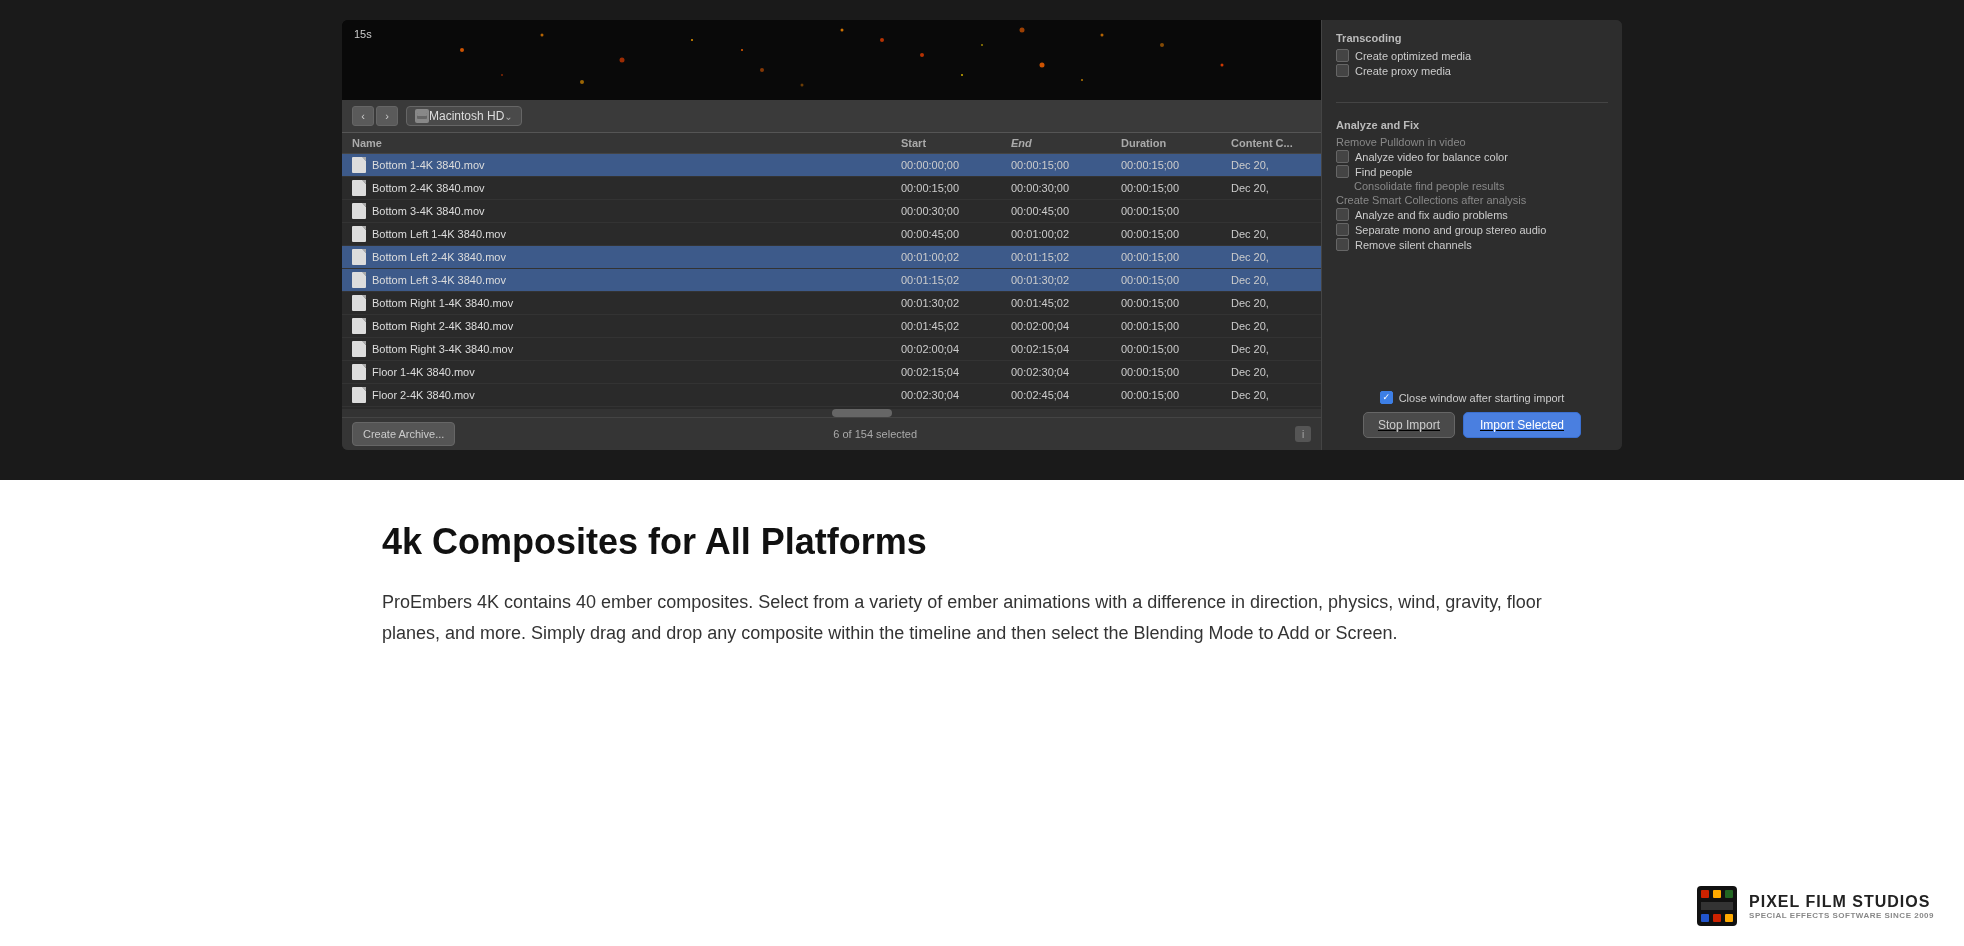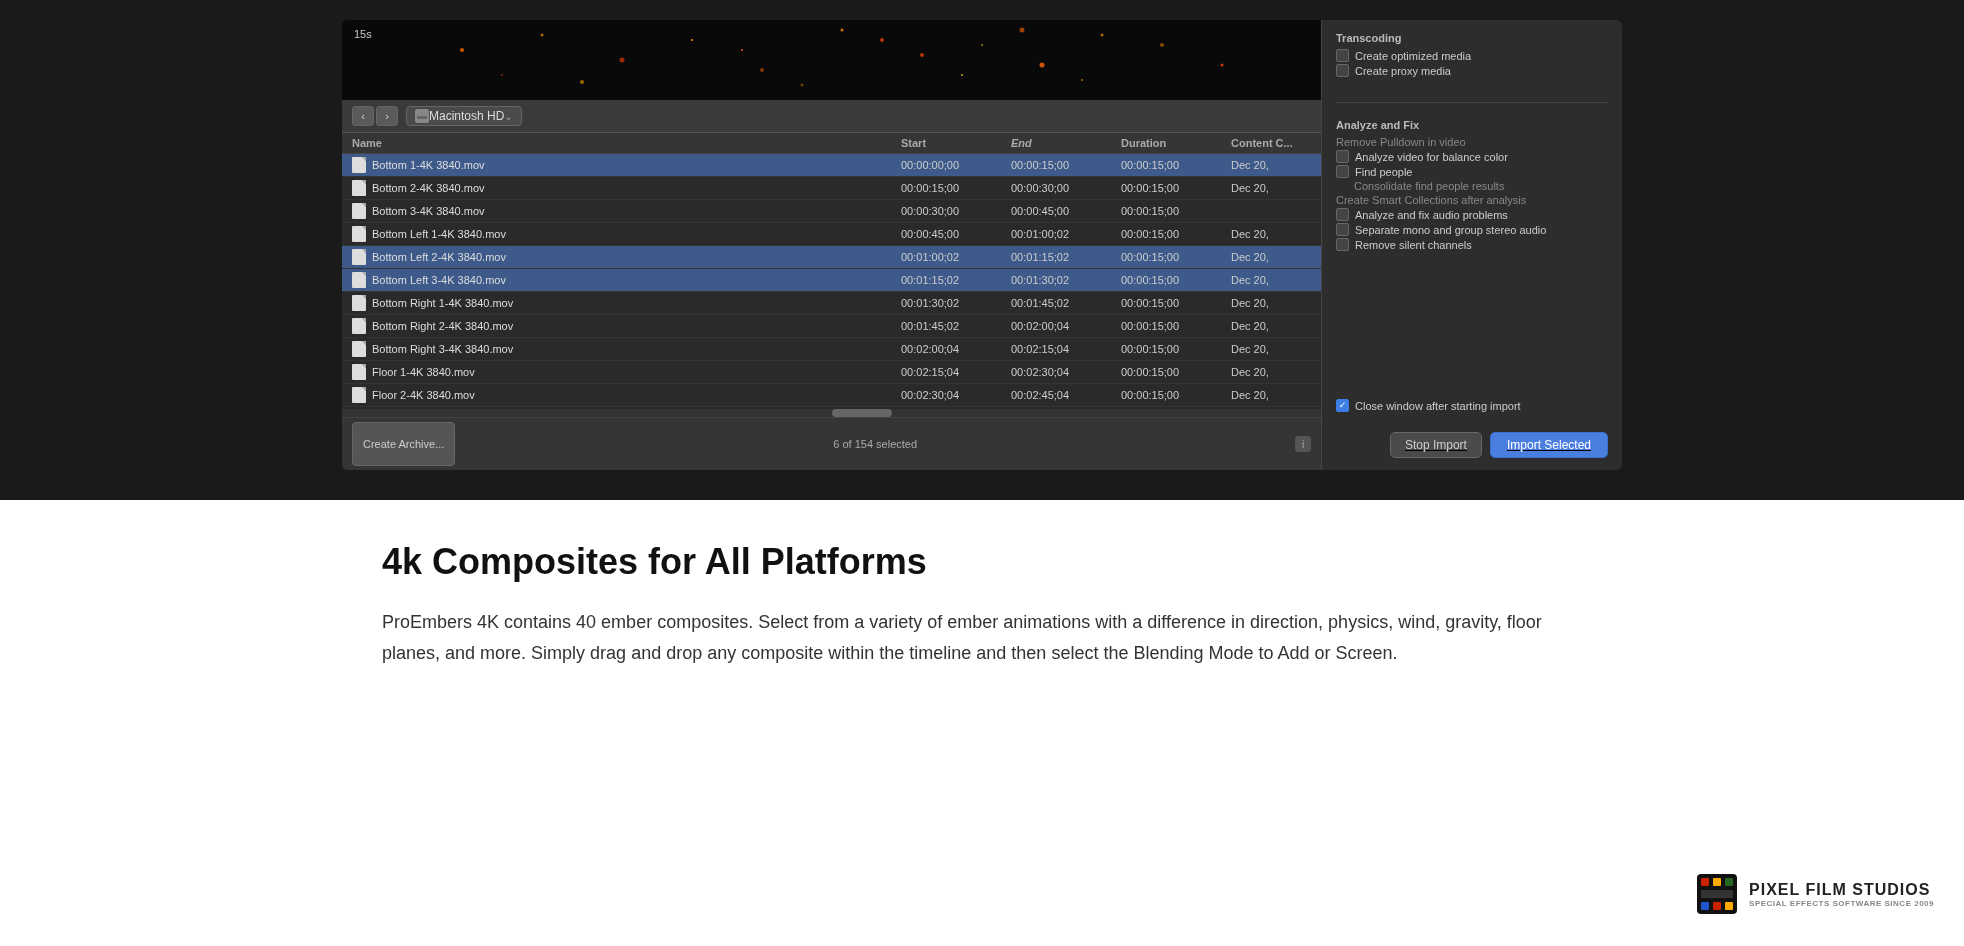--- a/index.html
+++ b/index.html
@@ -210,21 +210,21 @@
       background: #353535;
       border-top: 1px solid #444;
     }
 
     .create-archive-btn {
       background: #555;
       border: 1px solid #666;
       border-radius: 4px;
       color: #ccc;
       font-size: 11px;
-      padding: 15px 10px;
+      padding: 5px 10px;
       cursor: pointer;
     }
 
     .selection-count {
       color: #aaa;
       font-size: 11px;
     }
 
     .status-icon {
       width: 16px;
@@ -309,21 +309,22 @@
       margin: 8px 0;
     }
 
     .settings-spacer {
       flex: 1;
     }
 
     .bottom-actions {
       display: flex;
       flex-direction: column;
-      gap: 20px;
+      gap: 8px;
+      align-items: center;
     }
 
     .close-window-row {
       display: flex;
       align-items: center;
       gap: 6px;
     }
 
     .action-buttons {
       display: flex;
@@ -372,21 +373,21 @@
     .section-body {
       font-size: 18px;
       color: #333;
       line-height: 1.7;
       max-width: 1200px;
     }
 
     
     .pfs-logo {
       position: fixed;
-      bottom: 30px;
+      bottom: 18px;
       right: 30px;
       display: flex;
       align-items: center;
       gap: 10px;
     }
 
     .pfs-film-icon {
       width: 44px;
       height: 44px;
       position: relative;

